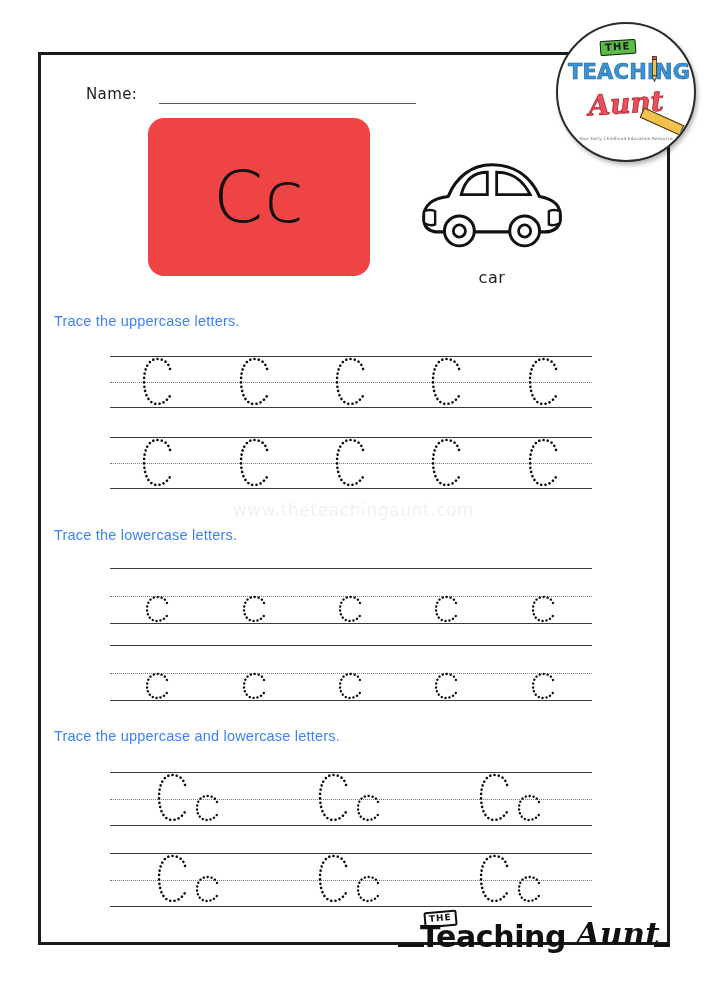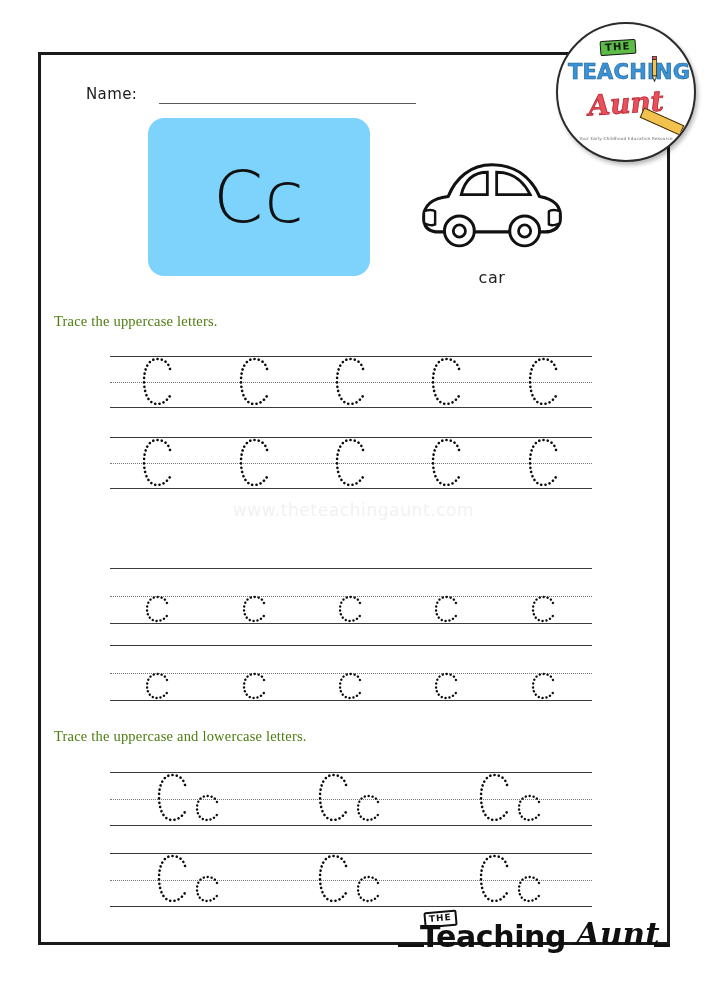--- a/index.html
+++ b/index.html
@@ -145,21 +145,21 @@
     letter-spacing: 0.2px;
   }
 
   
   .letter-card {
     position: absolute;
     left: 148px;
     top: 118px;
     width: 222px;
     height: 158px;
-    background: #7dd3fc;
+    background: #ef4444;
     border-radius: 16px;
   }
   .letter-card-text {
     position: absolute;
     left: 0; right: 0;
     top: 50%;
     transform: translateY(-50%);
     text-align: center;
     font-family: "DejaVu Sans", sans-serif;
     font-size: 72px;
@@ -186,23 +186,23 @@
     text-align: center;
     font-family: "DejaVu Sans", sans-serif;
     font-size: 16px;
     color: #222222;
     letter-spacing: 0.6px;
   }
 
   
   .section-title {
     position: absolute;
-    font-family: Liberation Serif, serif;
+    font-family: Liberation Sans, sans-serif;
     font-size: 14.5px;
-    color: #4d7c0f;
+    color: #3b82f6;
     letter-spacing: 0.2px;
     white-space: nowrap;
   }
   .trace-band {
     position: absolute;
     left: 110px;
     width: 482px;
   }
   .trace-row {
     position: relative;
@@ -417,20 +417,21 @@
           <svg width="36" height="52" viewBox="0 0 36 52">
               <path class="dotted-path" d="M30 13 C28 5 22 3 17 3 C9 3 4 12 4 25 C4 38 9 48 17 48 C23 48 28 44 31 38" stroke-width="2.6" stroke-dasharray="0.1 4.2"></path>
             </svg>
         </div>
       </div>
     </div>
   </div>
 
   <div class="watermark" style="top:500px;">www.theteachingaunt.com</div>
 
+  <div class="section-title" style="left:54px; top:527px;">Trace the lowercase letters.</div>
 
   <div class="trace-band" style="top:568px;">
     <div class="trace-row" style="height:56px;">
       <div class="midline"></div>
       <div class="glyph-row" style="align-items:flex-end;">
         <div class="glyph-cell" style="height:28px;">
           <svg width="28" height="28" viewBox="0 0 28 28">
               <path class="dotted-path" d="M23 8 C21 3 17 2 13 2 C7 2 3 7 3 14 C3 21 7 26 13 26 C18 26 22 23 24 19" stroke-width="2.4" stroke-dasharray="0.1 3.8"></path>
             </svg>
         </div>

